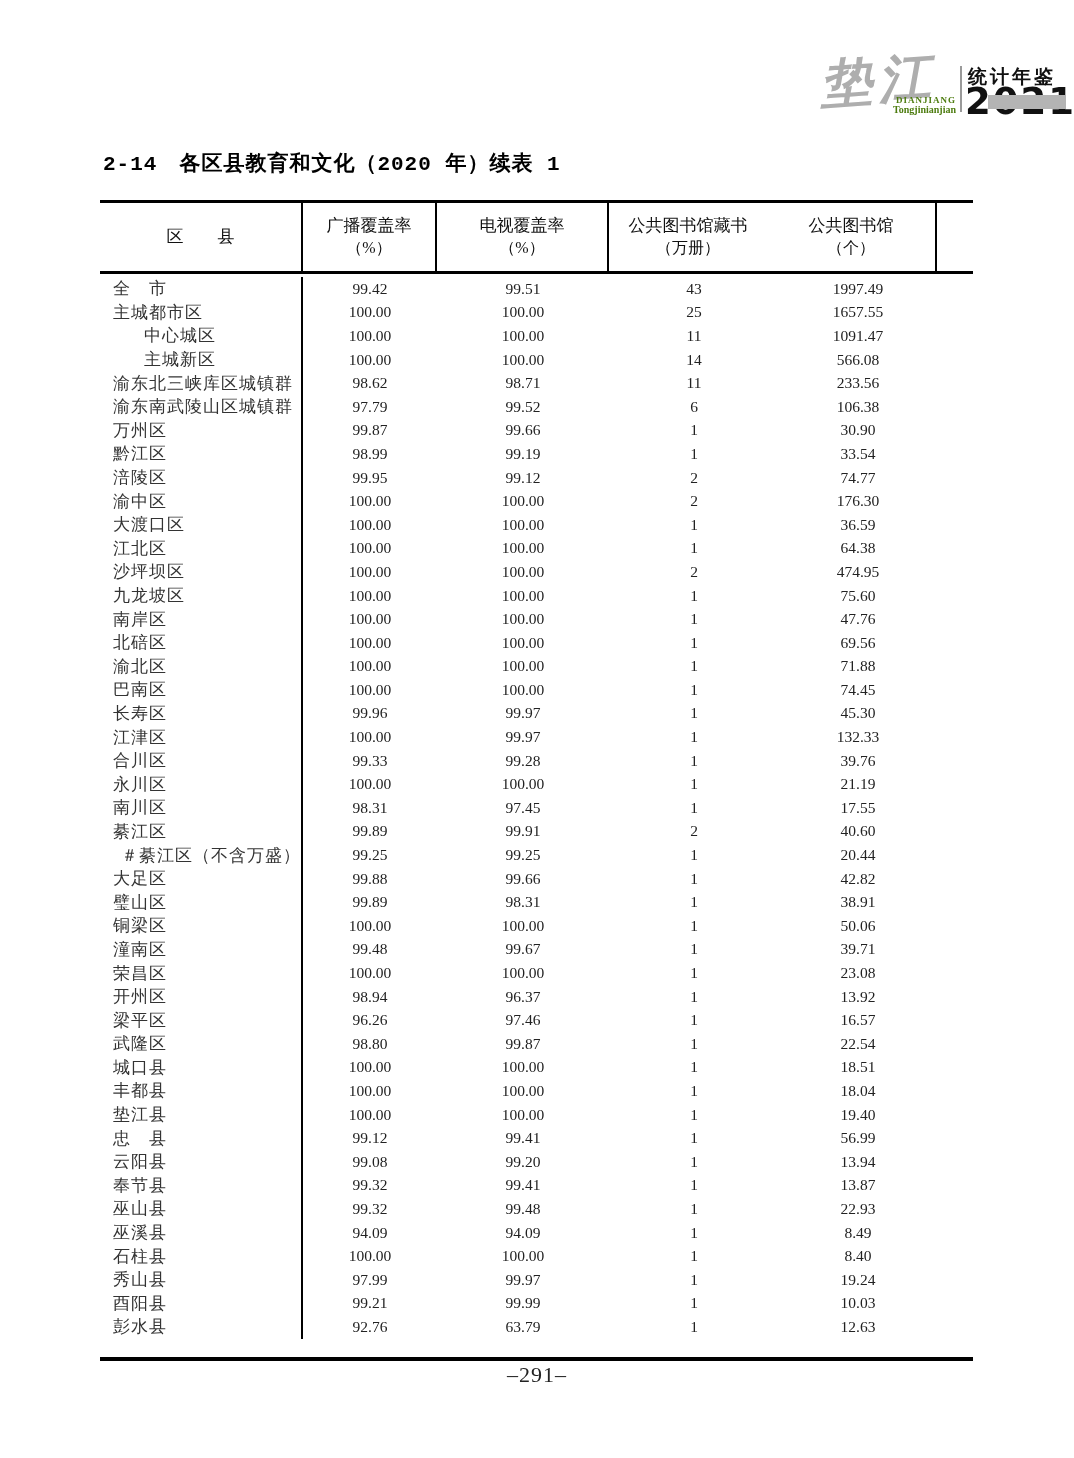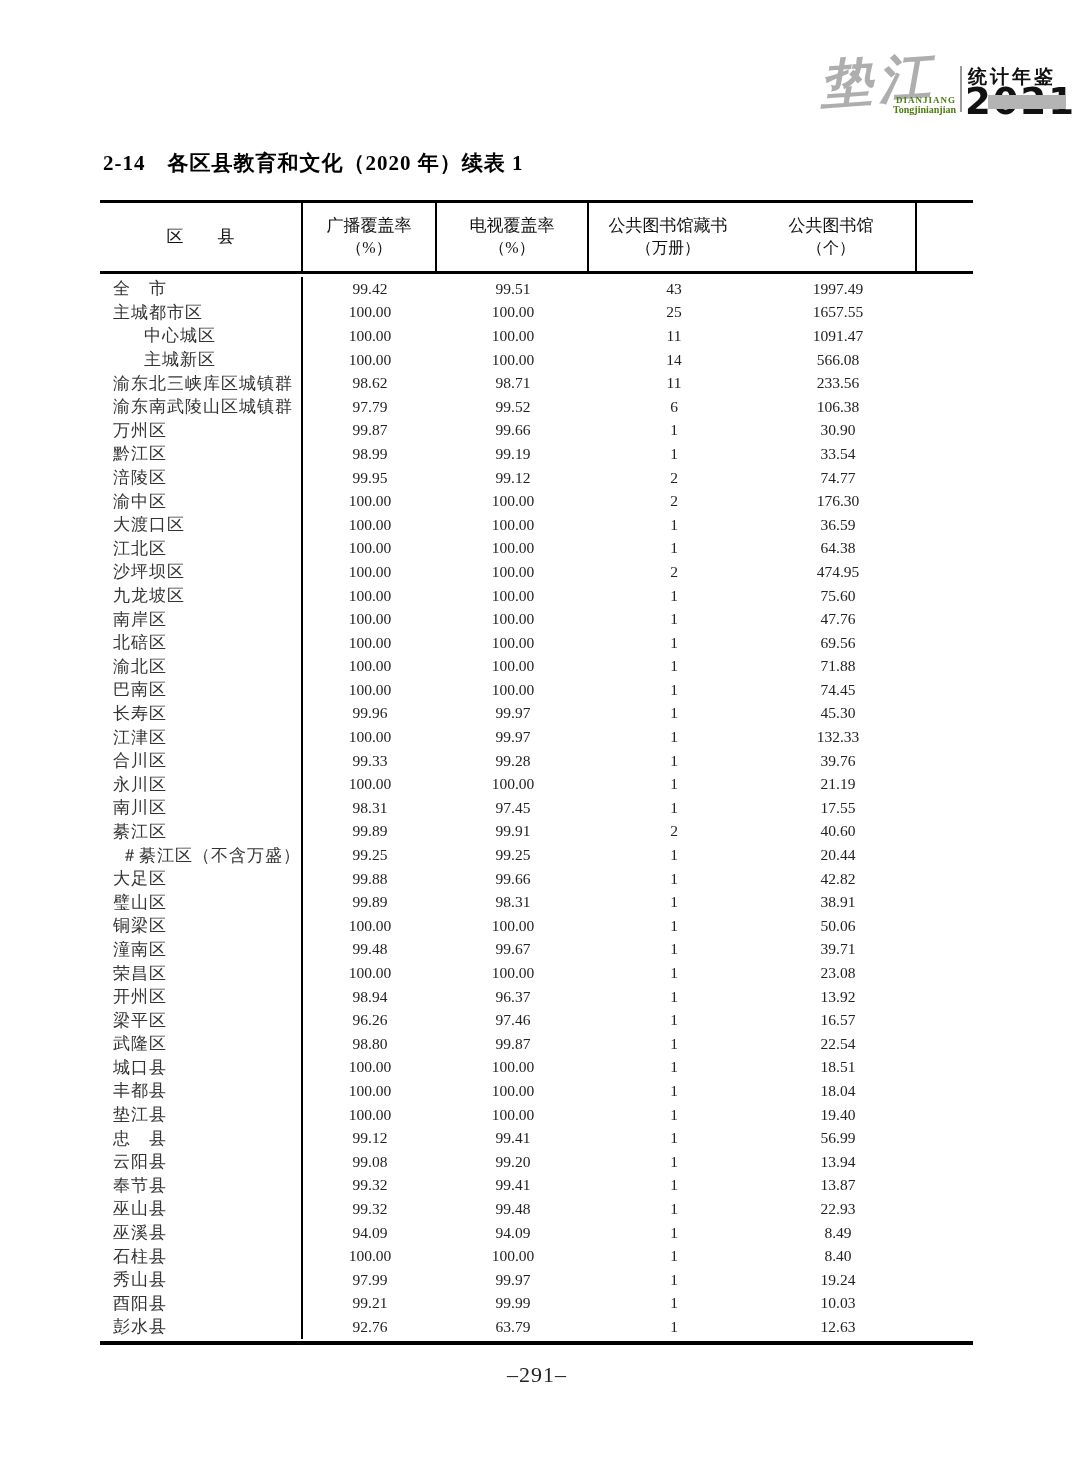--- a/index.html
+++ b/index.html
@@ -50,21 +50,21 @@
     color:#111;
   }
   .brand-bar{
     position:absolute;left:988px;top:95px;width:78px;height:14px;
     background:#b4b4b4;
   }
 
   
   .doc-title{
     position:absolute;left:103px;top:149px;
-    font-family:Liberation Serif, serif;
+    font-family:Liberation Mono, monospace;
     font-weight:bold;font-size:21px;color:#000;
     letter-spacing:1px;white-space:nowrap;
   }
 
   
   .stat-table{
     position:absolute;left:100px;top:200px;width:873px;
     border-top:3px solid #000;
     border-bottom:4px solid #000;
   }
@@ -76,25 +76,25 @@
     display:flex;flex-direction:column;
     align-items:center;justify-content:center;
     font-size:17px;line-height:22px;color:#111;
     box-sizing:border-box;
   }
   .thead .hcell .unit{font-size:16px;}
   .hcell.hc1,.hcell.hc2,.hcell.hc3,.hcell.hc4{border-right:2px solid #000;}
 
   .c1{width:203px;}
   .c2{width:134px;}
-  .c3{width:152px;}
+  .c3{width:172px;}
   .c4{width:170px;}
   .c5{width:158px;}
 
-  .tbody{padding-top:3px;padding-bottom:2px;}
+  .tbody{padding-top:3px;padding-bottom:18px;}
   .trow{display:flex;height:23.6px;}
   .tcell{
     box-sizing:border-box;
     display:flex;align-items:center;justify-content:center;
     font-size:15.5px;color:#222;
   }
   .tcell.name{
     justify-content:flex-start;
     padding-left:13px;
     font-size:17px;color:#333;

